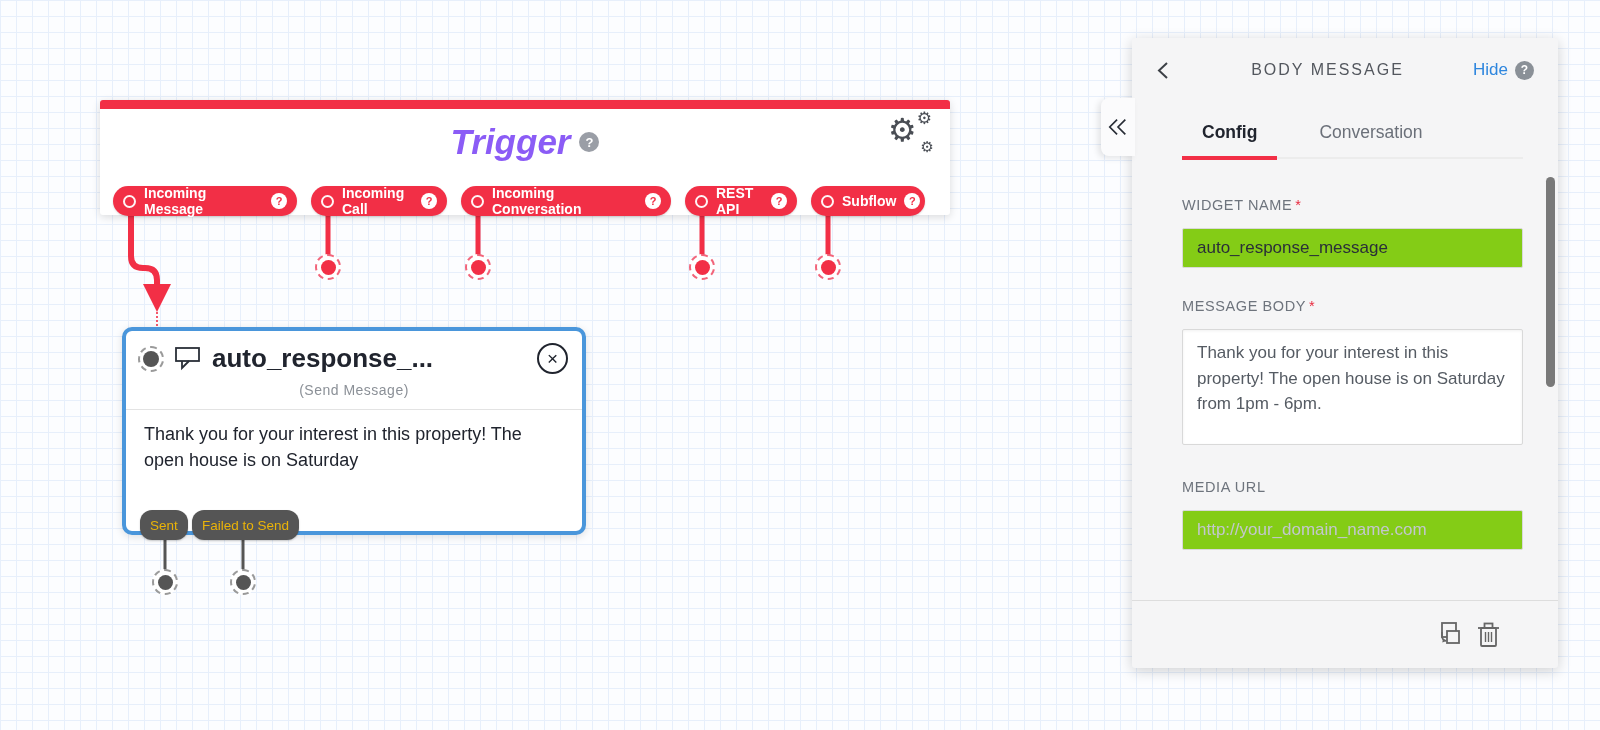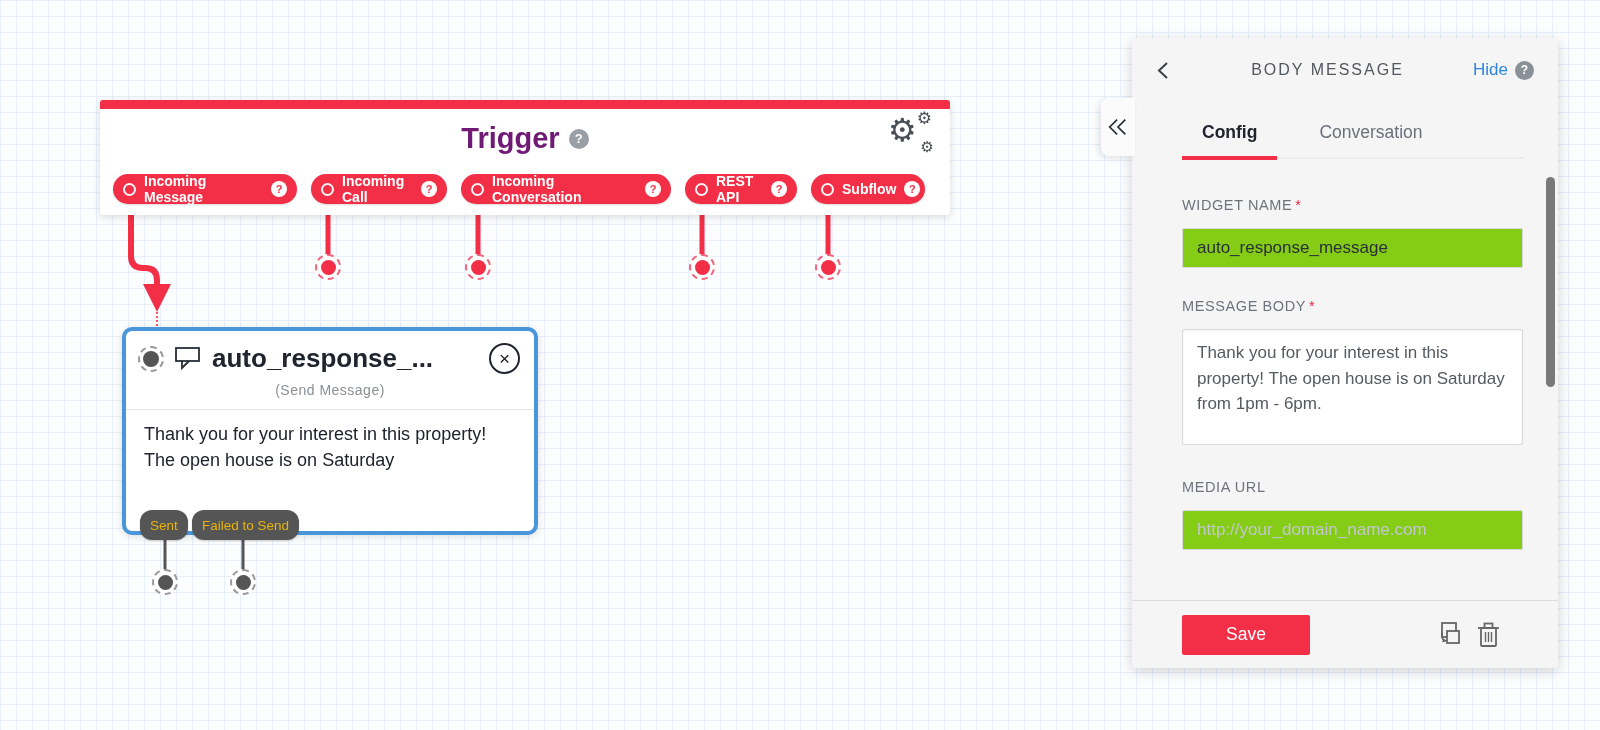--- a/index.html
+++ b/index.html
@@ -18,52 +18,52 @@
   
   .trigger {
     position:absolute; left:100px; top:100px; width:850px; height:115px;
     background:#fff; border-radius:3px;
     box-shadow:0 2px 8px rgba(0,0,0,.14);
   }
   .trigger-bar { position:absolute; left:0; top:0; right:0; height:9px;
     background:#F22F46; border-radius:3px 3px 0 0; }
   .trigger-title-row { position:absolute; left:0; right:0; top:22px;
     display:flex; justify-content:center; align-items:center; gap:9px; }
-  .trigger-title { color:#701a75; font-size:29px; font-weight:bold; }
+  .trigger-title { color:#8b5cf6; font-size:35px; font-weight:bold;font-style:italic; }
   .help-badge { display:inline-flex; width:20px; height:20px; border-radius:50%;
     background:#9a9ea6; color:#fff; font-size:13px; font-weight:bold;
     align-items:center; justify-content:center; }
   .gear-cluster { position:absolute; right:16px; top:12px; width:46px; height:42px;
     color:#4a4e55; }
   .gear-big { position:absolute; left:0; top:2px; font-size:32px; line-height:1; }
   .gear-small-1 { position:absolute; right:2px; top:-2px; font-size:17px; line-height:1; }
   .gear-small-2 { position:absolute; right:0px; bottom:0px; font-size:15px; line-height:1; }
 
   
-  .pill { position:absolute; top:174px; height:30px; border-radius:15px;
+  .pill { position:absolute; top:186px; height:30px; border-radius:15px;
     background:#F22F46; color:#fff; display:flex; align-items:center;
     padding:0 10px 0 10px; gap:8px; font-size:14px; font-weight:bold;
     box-shadow:0 1px 2px rgba(0,0,0,.15); cursor:pointer; }
   .pill-circle { width:13px; height:13px; border:2px solid rgba(255,255,255,.95);
     border-radius:50%; flex:0 0 auto; }
   .pill-help { width:16px; height:16px; border-radius:50%; background:#fff;
     color:#F22F46; font-size:11px; font-weight:bold; display:flex;
     align-items:center; justify-content:center; flex:0 0 auto; }
 
   
   .port { position:absolute; width:26px; height:26px; border-radius:50%;
     border:2px dashed #f2647a; background:#fff; display:flex;
     align-items:center; justify-content:center; }
   .port-inner { width:15px; height:15px; border-radius:50%; background:#F22F46; }
   .port.dark { border-color:#9a9a9a; }
   .port.dark .port-inner { background:#555; }
 
   
   .node {
-    position:absolute; left:122px; top:327px; width:416px; height:208px;
+    position:absolute; left:122px; top:327px; width:464px; height:208px;
     background:#fff; border:4px solid #4a96db; border-radius:10px;
     box-shadow:0 2px 8px rgba(0,0,0,.12);
   }
   .node-header { display:flex; align-items:center; padding:12px 14px 0 12px; gap:10px; }
   .node-port-in { width:26px; height:26px; border-radius:50%;
     border:2px dashed #9a9a9a; background:#fff; display:flex; flex:0 0 auto;
     align-items:center; justify-content:center; }
   .node-port-in .port-inner { background:#555; width:16px; height:16px; }
   .node-title { flex:1; font-size:26px; font-weight:bold; color:#20242e;
     white-space:nowrap; overflow:hidden; }
@@ -264,21 +264,20 @@
     <textarea class="textarea" style="">Thank you for your interest in this property! The open house is on Saturday from 1pm - 6pm.</textarea>
 
     <div class="spacer-30"></div>
     <div class="field-label">
       <span>MEDIA URL</span>
     </div>
     <input class="text-input" type="text" placeholder="http://your_domain_name.com" style="">
   </div>
 
   <div class="panel-footer">
-    <button class="save-btn">Save</button>
     <span class="footer-icons">
       <span class="icon-btn">
         <svg width="28" height="27" viewBox="0 0 28 27">
           <rect x="9" y="2" width="14" height="14" fill="none" stroke="#666" stroke-width="1.8"></rect>
           <rect x="14" y="10" width="12" height="12" fill="#f5f5f6" stroke="#666" stroke-width="1.8"></rect>
           <path d="M9,11 v4 a5,5 0 0 0 4,4.9" fill="none" stroke="#666" stroke-width="1.6"></path>
           <path d="M10,17.5 l3.2,2.4 l-3.9,1.6 z" fill="#666"></path>
         </svg>
       </span>
       <span class="icon-btn">

